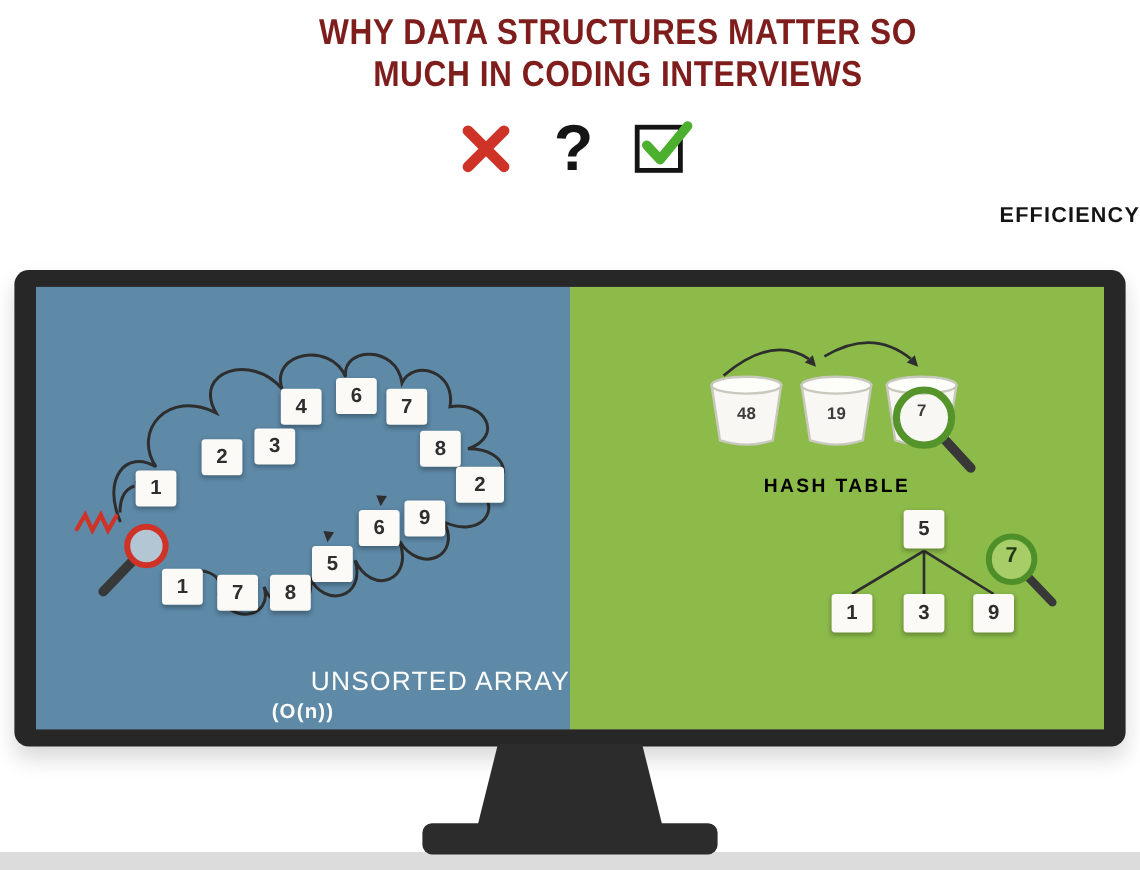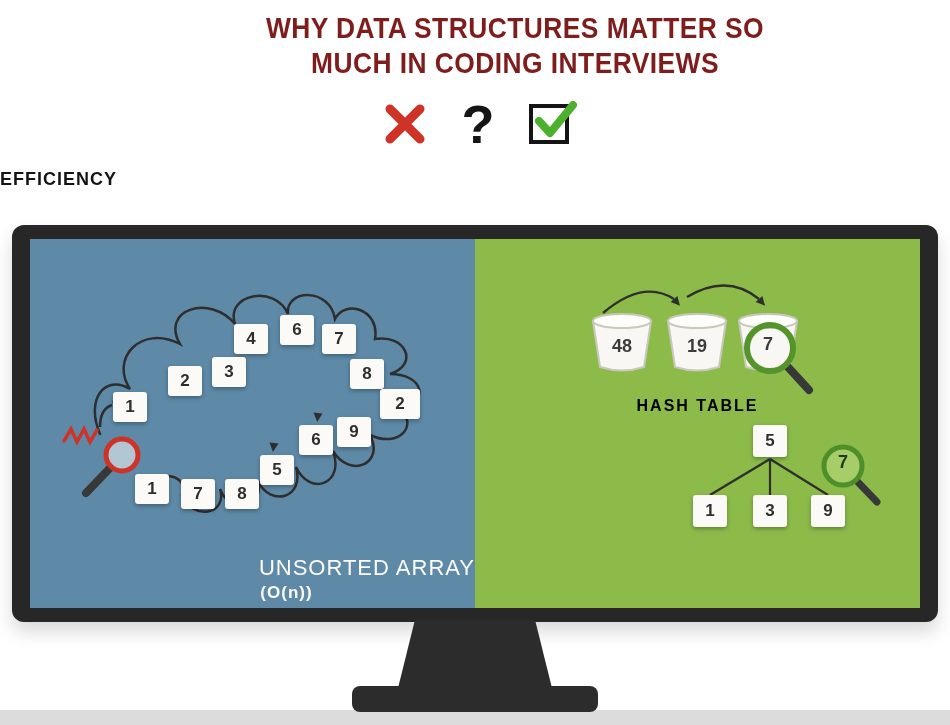--- a/index.html
+++ b/index.html
@@ -8,41 +8,41 @@
   .page { position: relative; width: 950px; height: 725px; overflow: hidden; background: #ffffff; }
 
   
   .title { position: absolute; top: 10px; left: 0; width: 100%; text-align: center; color: #7f1d1d; margin-left: 40px; }
   .title-line { display: block; font-size: 30px; font-weight: 800; line-height: 35px; letter-spacing: .5px; transform: scaleX(.88); }
 
   .verdict-row { position: absolute; top: 97px; left: 0; width: 100%; display: flex; justify-content: center; align-items: center; gap: 34px; }
   .qmark { font-size: 54px; font-weight: 700; color: #151515; line-height: 1; }
   .checkbox { position: relative; width: 40px; height: 40px; border: 4px solid #141414; background: #ffffff; }
   .checkbox svg { position: absolute; left: -2px; top: -13px; }
-  .efficiency { position: absolute; top: 169px; left: 0; width: 100%; text-align: left; font-size: 18px; font-weight: 700; letter-spacing: 1px; color: #141414; }
+  .efficiency { position: absolute; top: 169px; left: 0; width: 100%; text-align: right; font-size: 18px; font-weight: 700; letter-spacing: 1px; color: #141414; }
 
   
   .monitor { position: absolute; left: 12px; top: 225px; width: 926px; height: 397px; background: #272727; border-radius: 12px; box-shadow: 0 10px 18px rgba(0,0,0,.15); }
   .screen { position: absolute; left: 18px; top: 14px; width: 890px; height: 369px; overflow: hidden; background: #444; }
   .panel { position: absolute; top: 0; height: 369px; width: 445px; }
   .panel-left  { left: 0;     background: #5e8aa8; }
   .panel-right { left: 445px; background: #8cbb4a; }
   .art { position: absolute; left: 0; top: 0; }
 
   .nbox { position: absolute; width: 34px; height: 30px; background: #fbfaf6; border-radius: 3px;
           box-shadow: 0 2px 4px rgba(0,0,0,.3); display: flex; align-items: center; justify-content: center;
           font-size: 17px; font-weight: 700; color: #2e2e2e; }
   .nbox.wide { width: 40px; }
   .nbox.bst  { height: 32px; }
 
   .caption1 { position: absolute; top: 316px; left: 0; width: 100%; text-align: right; color: #fcfcf9; font-weight: 400; font-size: 22px; letter-spacing: 1px; }
-  .caption2 { position: absolute; top: 344px; left: 0; width: 100%; text-align: center; color: #fcfcf9; font-weight: 800; font-size: 17px; letter-spacing: 1px; margin-left: 34px; }
+  .caption2 { position: absolute; top: 344px; left: 0; width: 100%; text-align: center; color: #fcfcf9; font-weight: 800; font-size: 17px; letter-spacing: 1px; }
 
   .hash-label { position: absolute; top: 158px; left: 0; width: 100%; text-align: center; color: #000000; font-weight: 800; font-size: 16px; letter-spacing: 2px; }
-  .bucket-num { position: absolute; width: 40px; text-align: center; font-size: 18px; font-weight: 700; color: #3c3c3c; }
+  .bucket-num { position: absolute; width: 40px; text-align: center; font-size: 14px; font-weight: 700; color: #3c3c3c; }
   .found-num  { position: absolute; left: 352px; top: 213px; width: 32px; text-align: center; font-size: 18px; font-weight: 800; color: #1f3a10; }
 
   
   .stand-neck { position: absolute; left: 398px; top: 620px; width: 154px; height: 68px; background: #2c2c2c;
                 clip-path: polygon(11% 0, 89% 0, 100% 100%, 0 100%); }
   .stand-base { position: absolute; left: 352px; top: 686px; width: 246px; height: 26px; background: #2c2c2c; border-radius: 8px; }
   .floor { position: absolute; left: 0; top: 710px; width: 950px; height: 15px; background: #dcdcdc; }
 </style>
 </head>
 <body>

